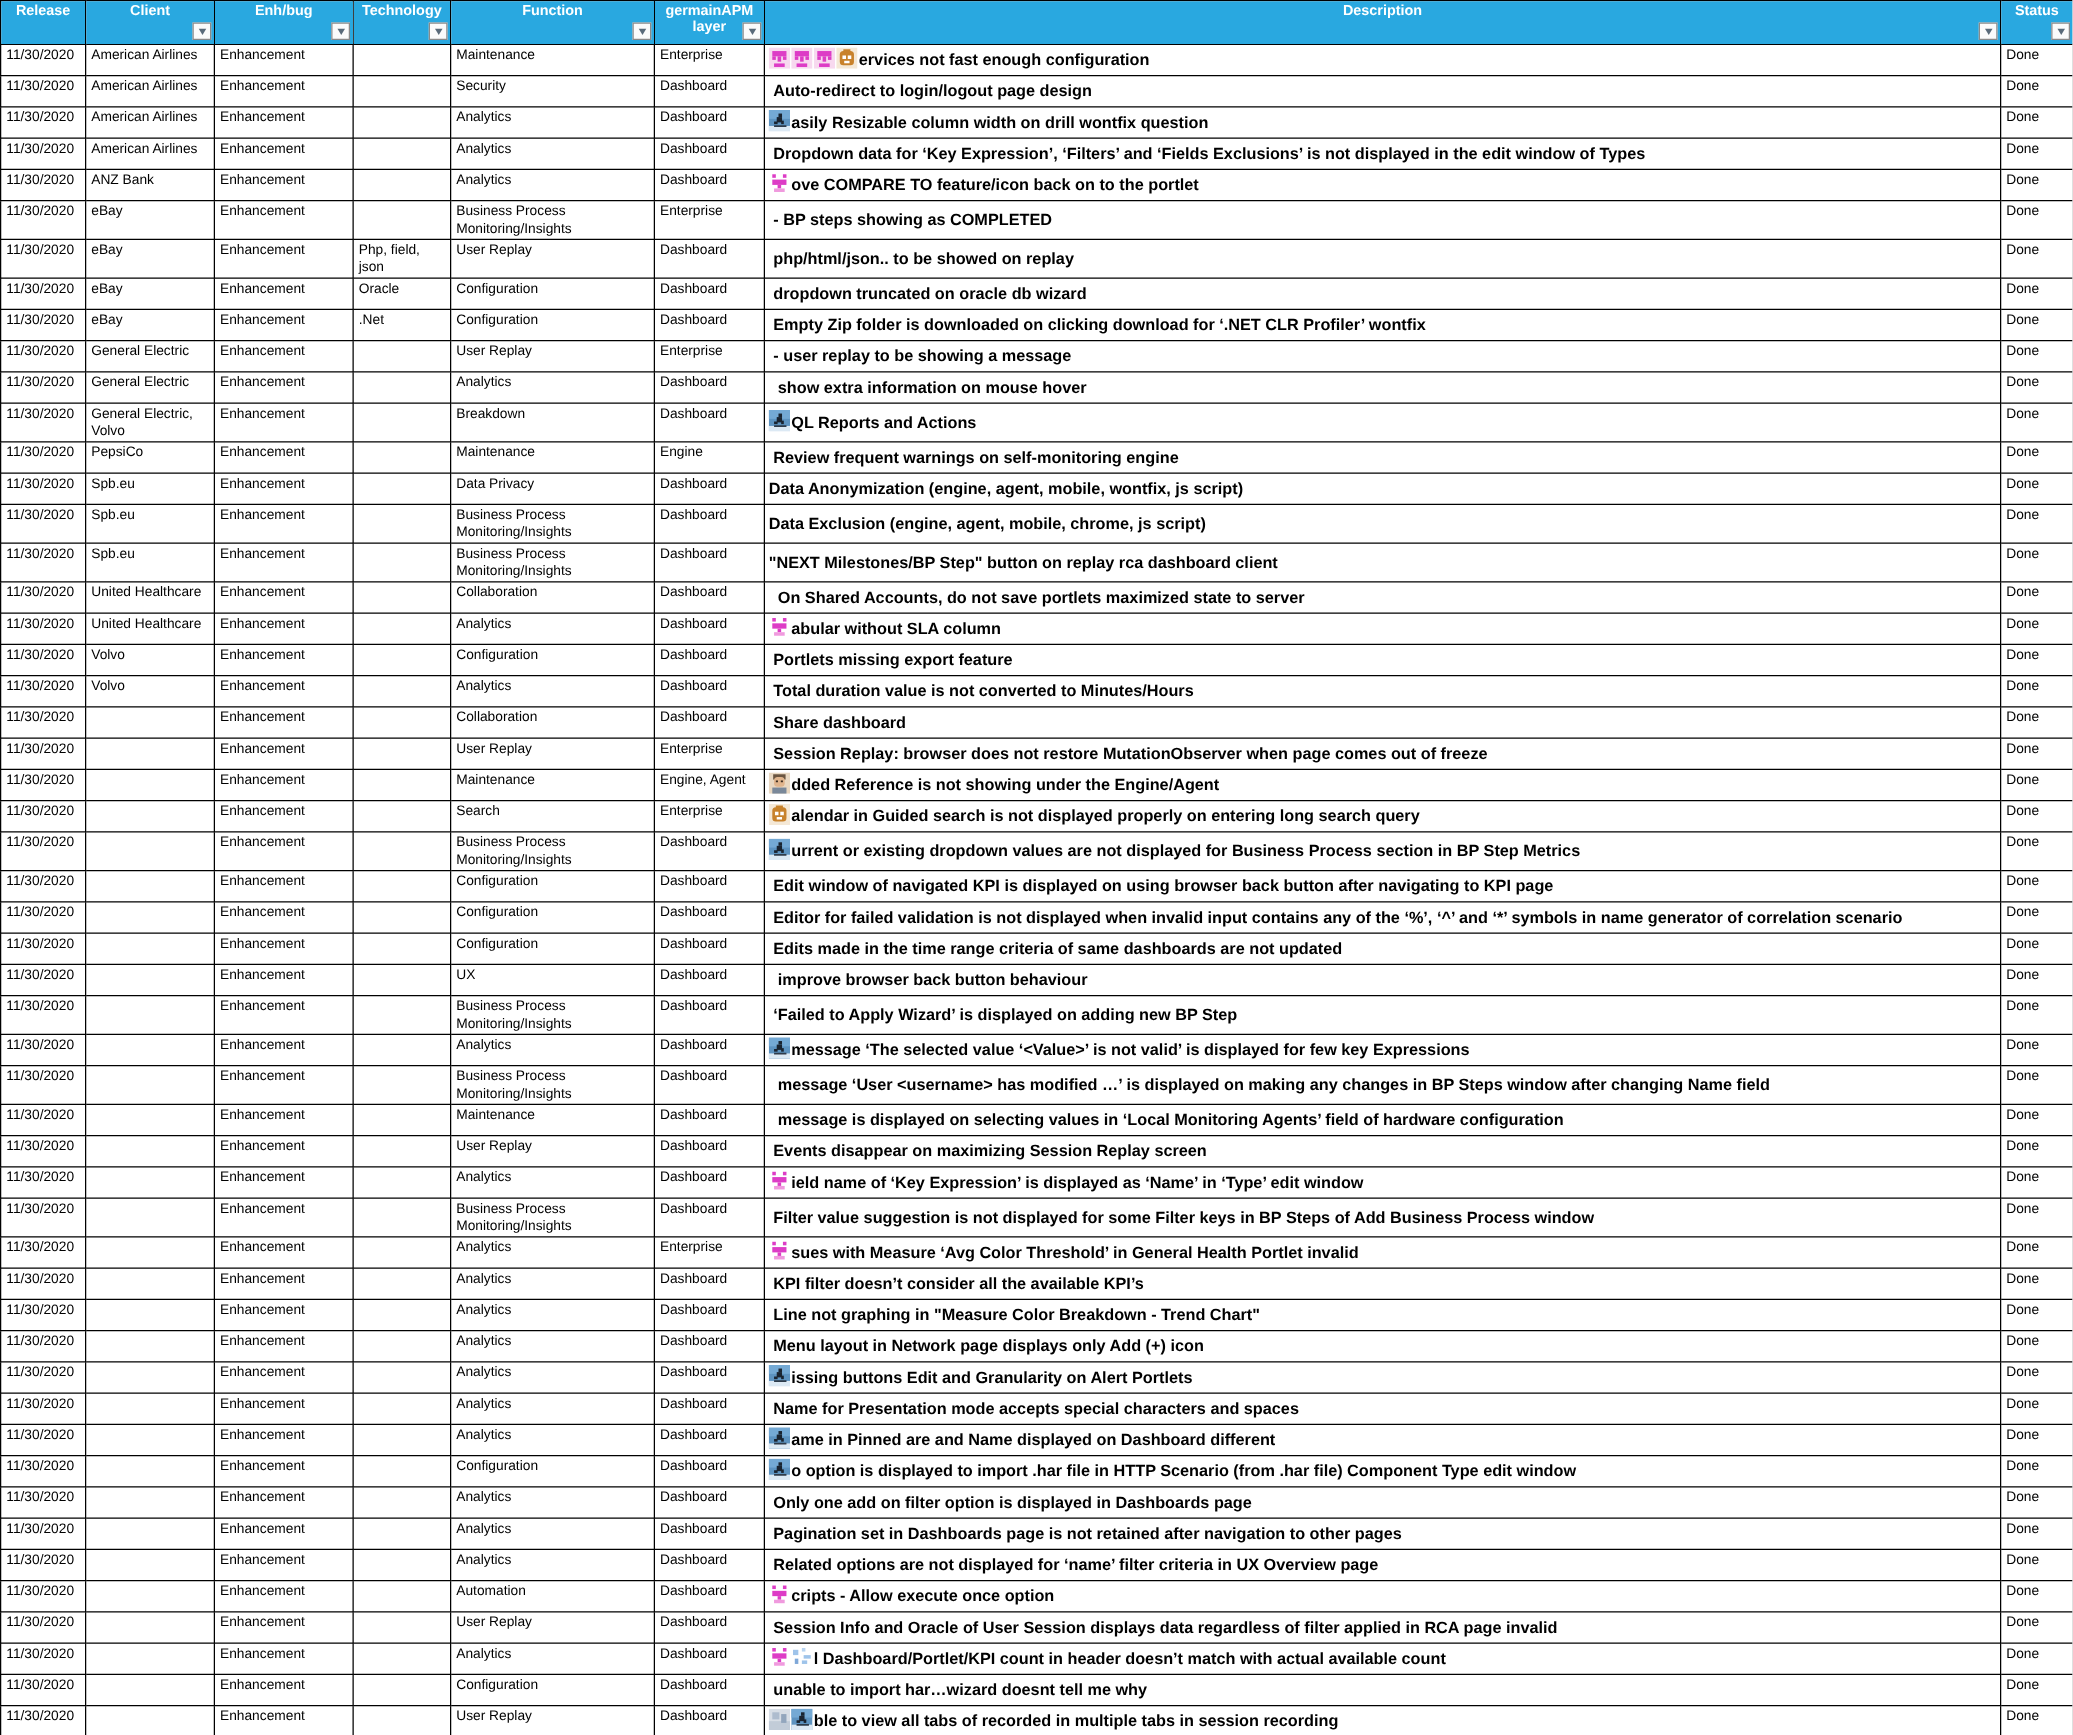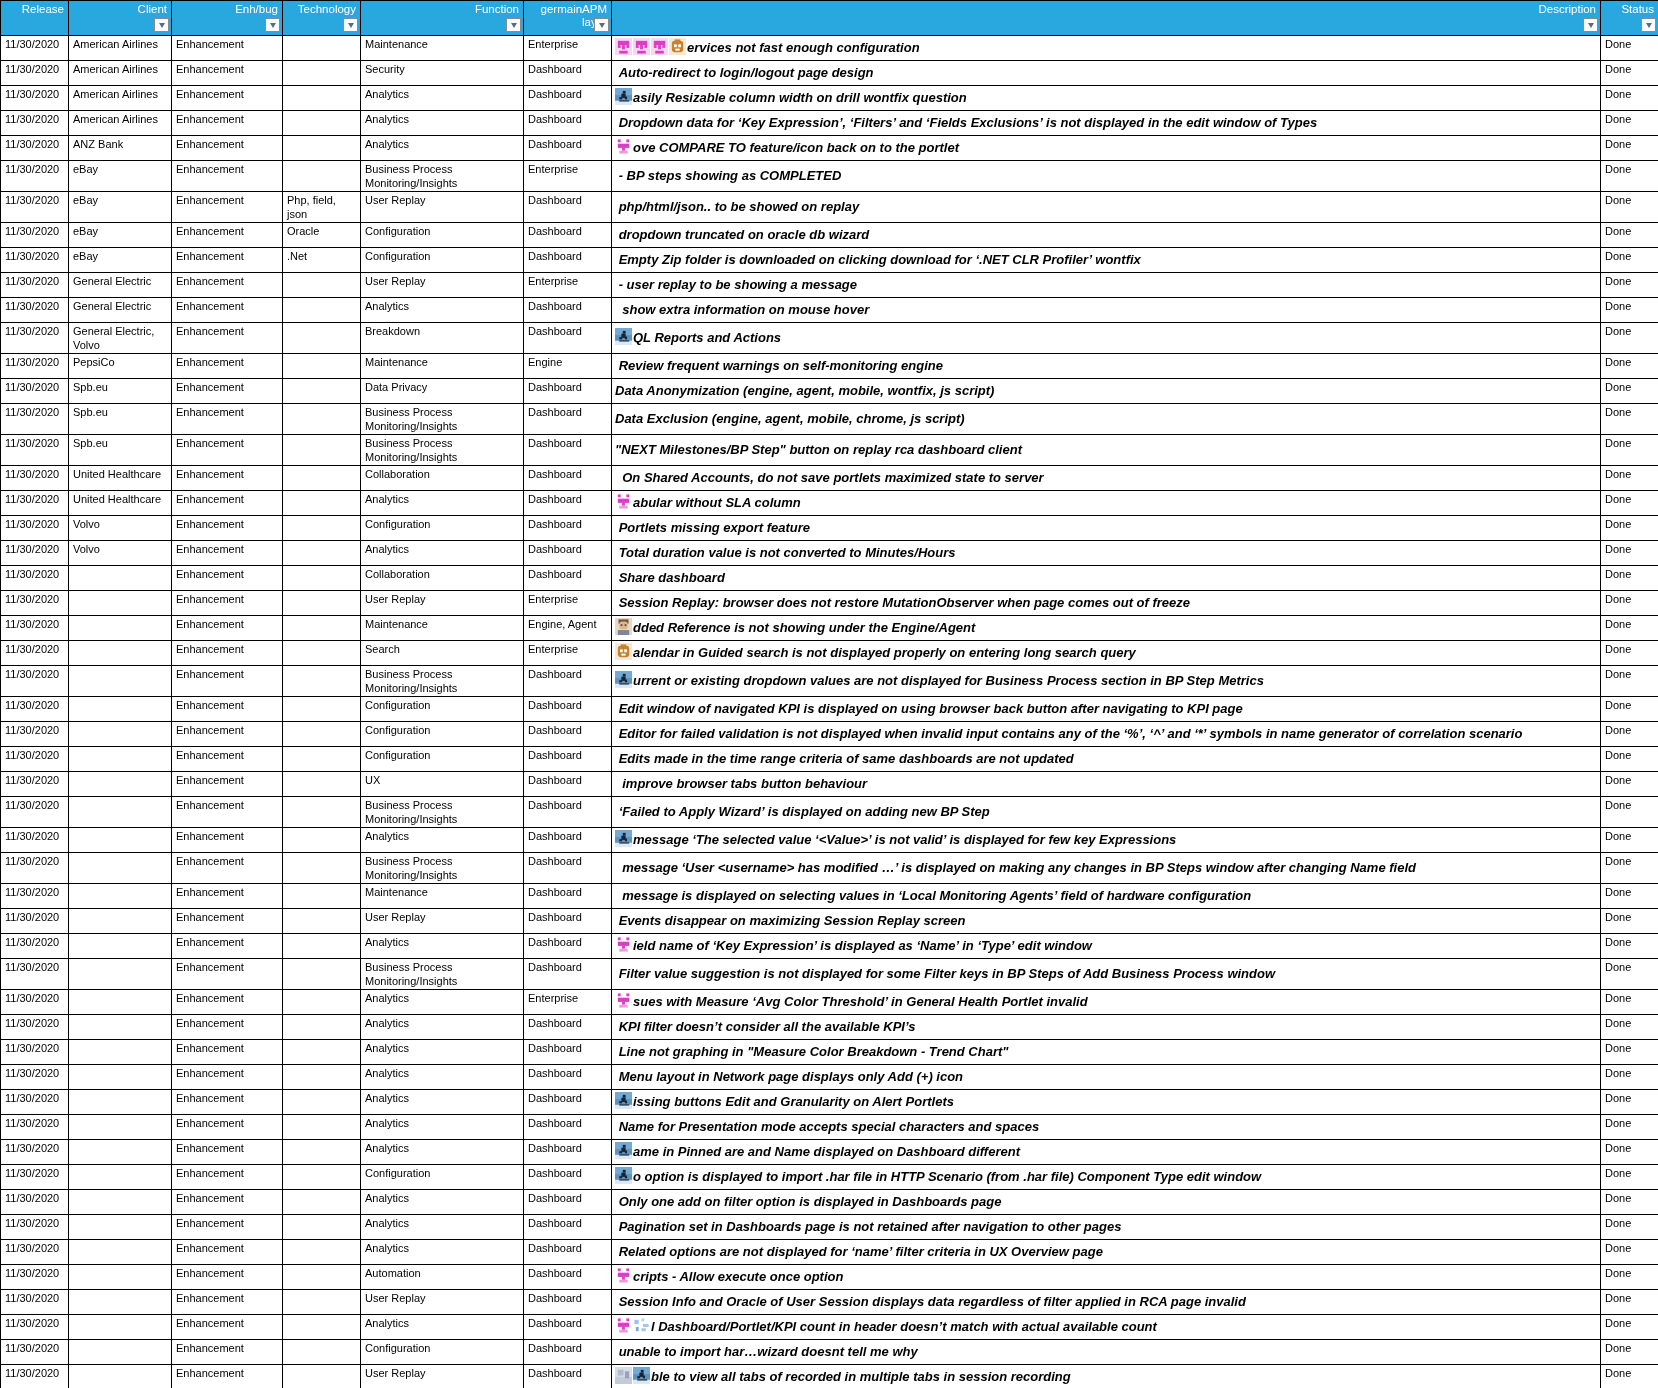--- a/index.html
+++ b/index.html
@@ -3,32 +3,32 @@
 <meta charset="utf-8">
 <style>
   html,body{margin:0;padding:0;background:#fff;}
   .sheet{
     width:1658px;height:1388px;overflow:hidden;background:#fff;
     font-family:"Liberation Sans",sans-serif;position:relative;
   }
   table{border-collapse:collapse;table-layout:fixed;width:1658px;}
   th{
     background:var(--header-bg,#29A8E0);color:var(--header-text,#fff);
-    font-size:11.5px;font-weight:normal;text-align:right;vertical-align:top;
+    font-size:11.5px;font-weight:bold;text-align:center;vertical-align:top;
     padding:2px 4px;border:1px solid var(--grid,#000);position:relative;
     height:30px;line-height:13px;overflow:hidden;
   }
   td{
     border:1px solid var(--grid,#000);vertical-align:top;padding:1px 4px;
     font-size:11px;line-height:14px;color:#000;height:22px;overflow:hidden;
     background:#fff;
   }
   td.desc{
     font-size:13px;font-weight:600;line-height:20px;vertical-align:middle;
-    white-space:pre-wrap;padding:1px 4px 1px 3px;font-style:italic;
+    white-space:pre-wrap;padding:1px 4px 1px 3px;
   }
   td.small{white-space:normal;word-wrap:break-word;}
   .fbtn{
     position:absolute;right:2px;bottom:3px;width:15px;height:14px;
     background:#fbfbfb;border:1px solid #8a8a8a;display:flex;
     align-items:center;justify-content:center;box-sizing:border-box;cursor:pointer;
   }
   .fbtn .caret{
     width:0;height:0;border-left:3.5px solid transparent;
     border-right:3.5px solid transparent;border-top:5px solid #5a6b7a;
@@ -442,21 +442,21 @@
           <td class="desc"><span> Edits made in the time range criteria of same dashboards are not updated</span></td>
           <td class="small">Done</td>
         </tr>
         <tr>
           <td class="small">11/30/2020</td>
           <td class="small"></td>
           <td class="small">Enhancement</td>
           <td class="small"></td>
           <td class="small">UX</td>
           <td class="small">Dashboard</td>
-          <td class="desc"><span>  improve browser tabs button behaviour</span></td>
+          <td class="desc"><span>  improve browser back button behaviour</span></td>
           <td class="small">Done</td>
         </tr>
         <tr>
           <td class="small">11/30/2020</td>
           <td class="small"></td>
           <td class="small">Enhancement</td>
           <td class="small"></td>
           <td class="small">Business Process Monitoring/Insights</td>
           <td class="small">Dashboard</td>
           <td class="desc"><span> ‘Failed to Apply Wizard’ is displayed on adding new BP Step</span></td>

